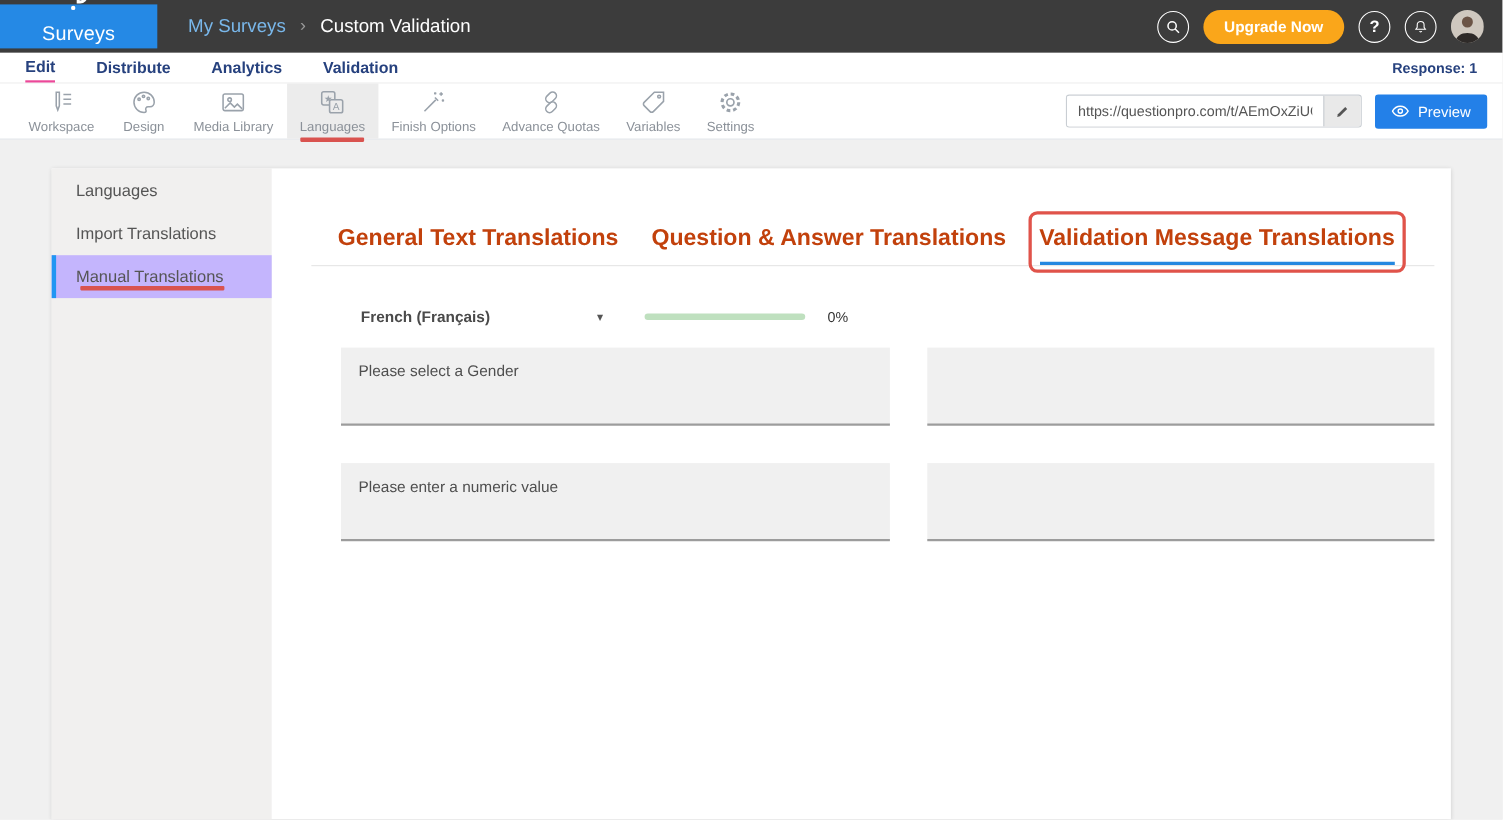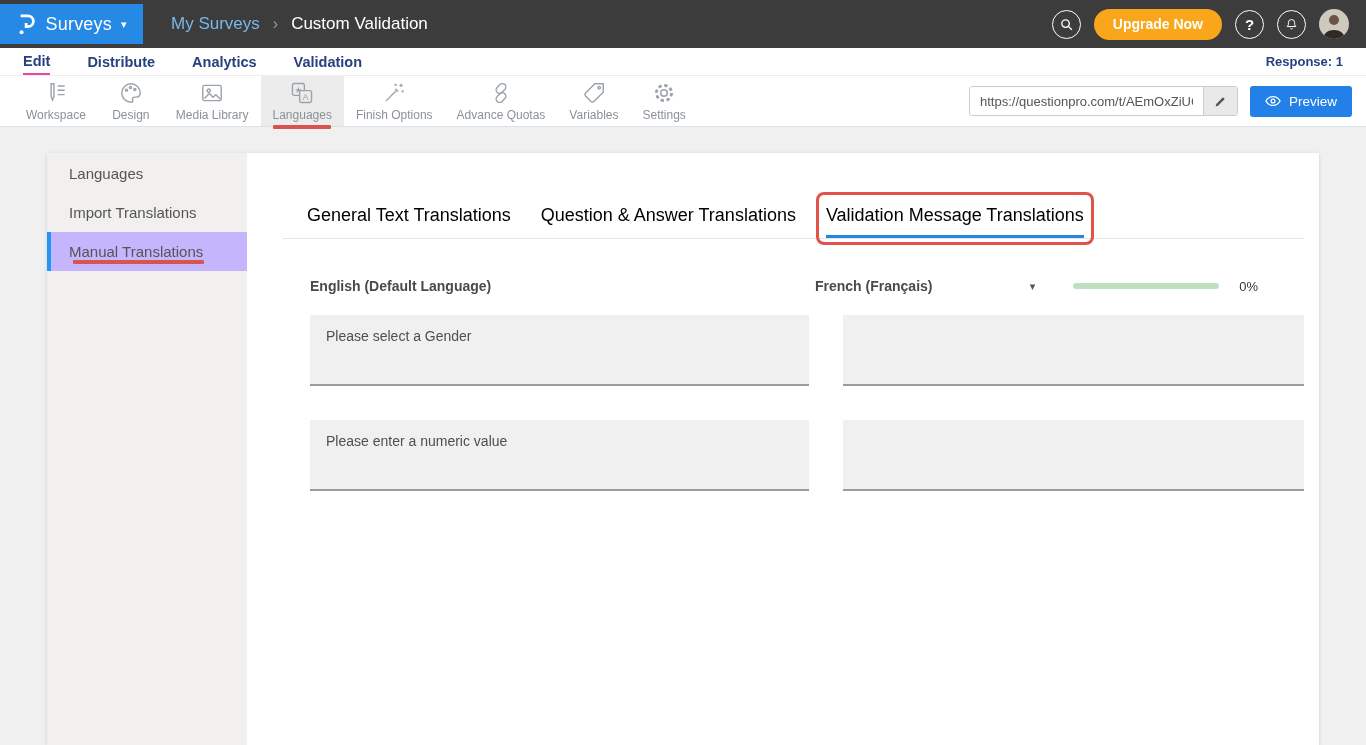--- a/index.html
+++ b/index.html
@@ -2,21 +2,21 @@
 <html><head>
 <meta charset="utf-8">
 <style>
   * { margin:0; padding:0; box-sizing:border-box; }
   html,body { width:1366px; height:745px; overflow:hidden;
     font-family:"Liberation Sans","DejaVu Sans",sans-serif; background:#f0f0f0; }
 
   
   .header { height:48px; background:#3c3c3c; display:flex; align-items:center; color:#fff; }
   .logo-box { width:143px; height:40px; background:#2589e5; display:flex; align-items:center;
-    justify-content:center; gap:9px; cursor:pointer; flex-shrink:0; }
+    justify-content:center; gap:9px; cursor:pointer; flex-shrink:0;flex-direction:column; }
   .brand { font-size:18px; font-weight:500; letter-spacing:.2px; }
   .caret { font-size:11px; line-height:1; }
   .breadcrumb { margin-left:28px; display:flex; align-items:center; gap:13px; font-size:17px; }
   .bc-parent { color:#79b7ea; cursor:pointer; }
   .bc-sep { color:#9a9a9a; font-size:16px; }
   .bc-current { color:#fff; }
   .header-right { margin-left:auto; display:flex; align-items:center; gap:13px; padding-right:17px;justify-content:flex-end; }
   .icon-circle { width:29px; height:29px; border:1.5px solid #fff; border-radius:50%;
     display:flex; align-items:center; justify-content:center; font-size:15px; font-weight:bold;
     cursor:pointer; flex-shrink:0; }
@@ -57,21 +57,21 @@
   .card { background:#fff; height:100%; display:flex; box-shadow:0 1px 4px rgba(0,0,0,.14); }
   .side { width:200px; background:#f1f0ef; flex-shrink:0; padding-top:1px; }
   .side-item { height:39px; display:flex; align-items:center; padding-left:22px; font-size:15px;
     color:#555; cursor:pointer; position:relative; }
   .side-item.active { background:#c4b5fd; border-left:4px solid #2196f3; padding-left:18px; }
   .side-underline { position:absolute; left:22px; top:28px; width:131px; height:4px;
     background:#d9534f; border-radius:1px; }
 
   .content { flex:1; padding:0 33px 0 36px; position:relative; }
   .tabs { margin-top:52px; display:flex; gap:30px; padding-left:24px; border-bottom:1px solid #e5e5e5; }
-  .tab { font-size:18px; color:#000000; font-weight:normal; padding-bottom:12px; cursor:pointer;
+  .tab { font-size:21px; color:#c2410c; font-weight:bold; padding-bottom:12px; cursor:pointer;
     position:relative; }
   .tab.active { box-shadow:inset 0 -3px 0 #2488e0; }
   .annotation-box { position:absolute; left:-10px; right:-10px; top:-13px; bottom:-7px;
     border:3px solid #e0534a; border-radius:8px; pointer-events:none; }
 
   .grid { padding-left:27px; }
   .lang-row { display:flex; margin-top:38px; align-items:center; }
   .col-l { width:453px; margin-right:34px; flex-shrink:0; }
   .col-r { width:461px; flex-shrink:0; }
   .lang-label { font-size:14px; font-weight:bold; color:#4a4a4a; }
@@ -273,23 +273,20 @@
         <div class="tab">General Text Translations</div>
         <div class="tab">Question &amp; Answer Translations</div>
         <div class="tab active">
           <span>Validation Message Translations</span>
           <div class="annotation-box"></div>
         </div>
       </div>
 
       <div class="grid">
         <div class="lang-row">
-          <div class="col-l">
-            <span class="lang-label">English (Default Language)</span>
-          </div>
           <div class="col-r lang-select">
             <span class="lang-label">French (Français)</span>
             <span class="select-caret">▾</span>
             <div class="progress-track"></div>
             <span class="pct">0%</span>
           </div>
         </div>
 
         <div class="pair-row first">
           <div class="box l">Please select a Gender</div>

